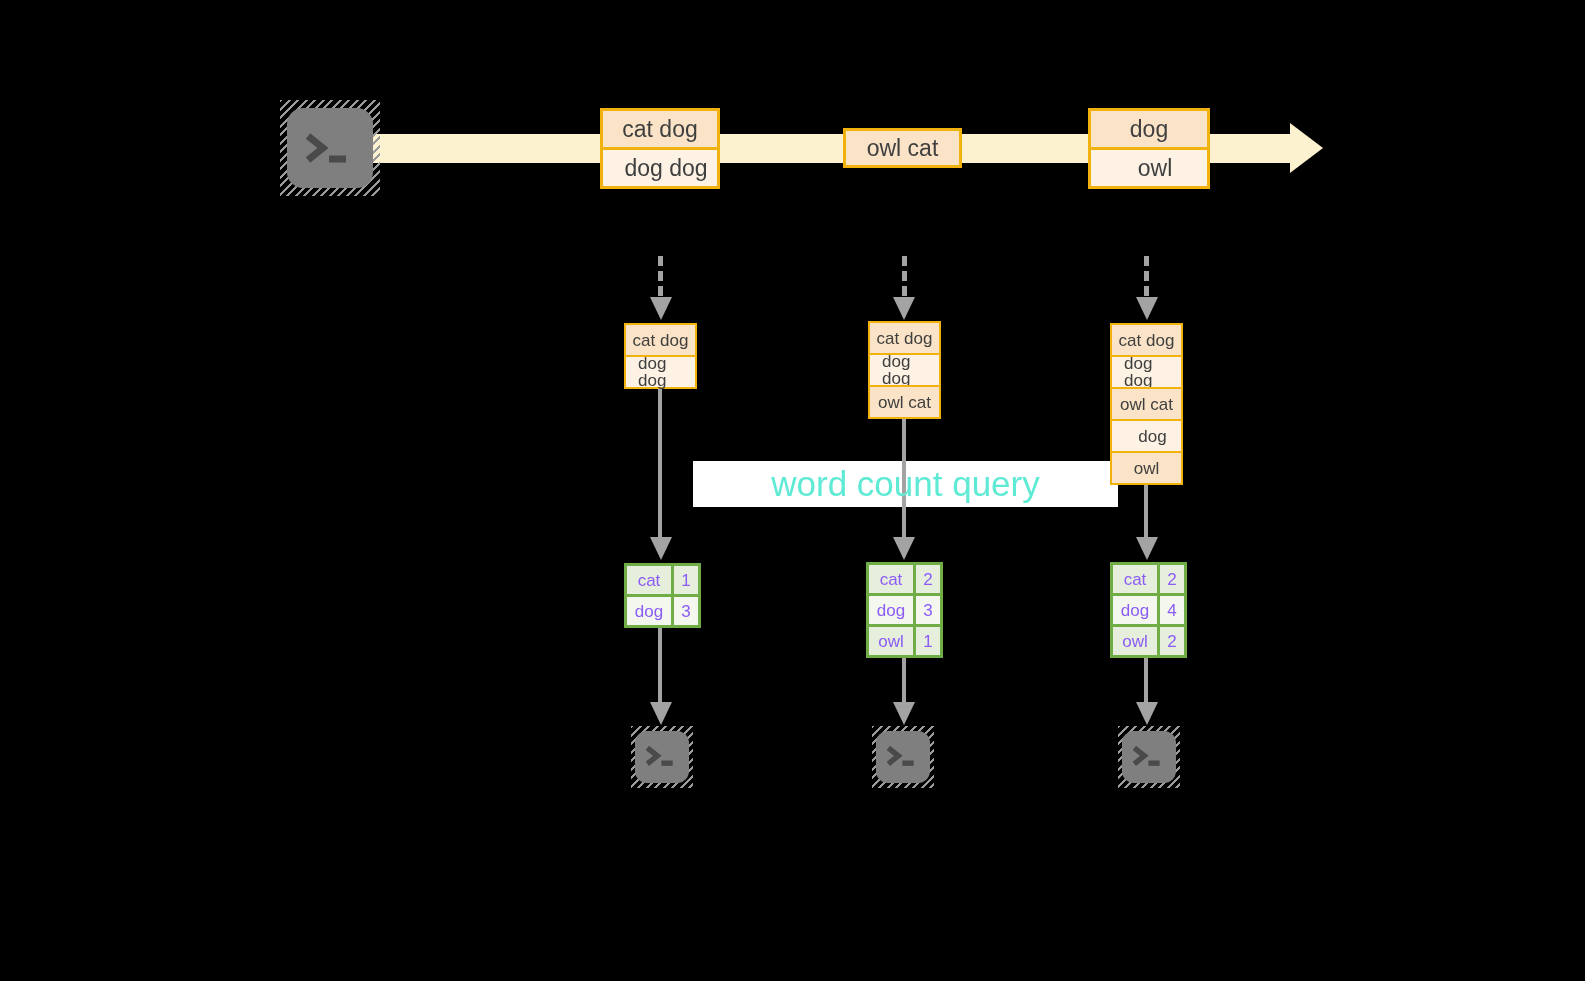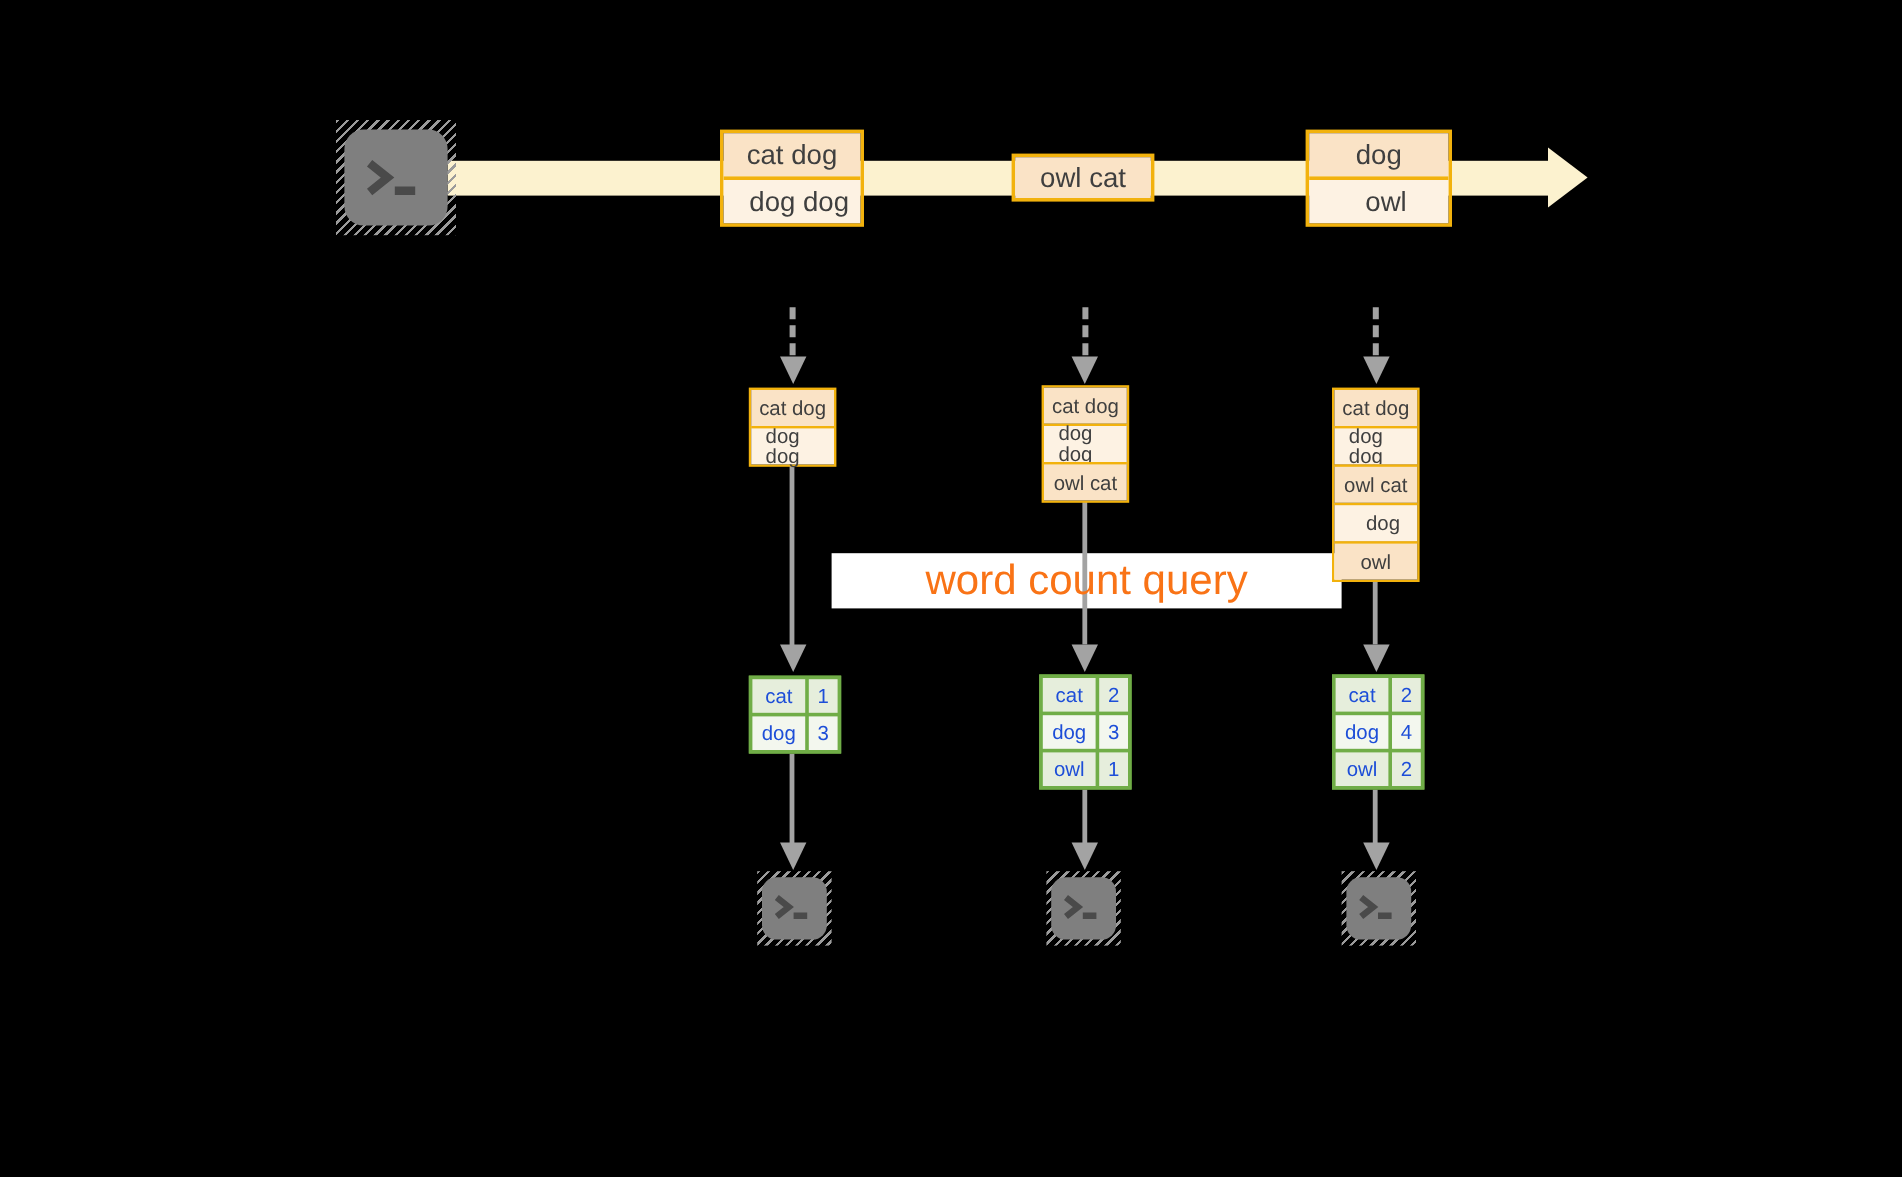--- a/index.html
+++ b/index.html
@@ -34,27 +34,27 @@
 
   
   .dash-line{width:0;border-left:5px dashed #A3A3A3;z-index:2;}
   .solid-line{width:4px;background:#A3A3A3;z-index:2;}
   .tri-down{width:0;height:0;border-left:11px solid transparent;border-right:11px solid transparent;
             border-top:23px solid #A3A3A3;z-index:2;}
 
   
   .banner-bg{background:#FFFFFF;z-index:1;}
   .banner-text{display:flex;align-items:center;justify-content:center;width:100%;height:100%;
-               font-size:35px;color:#f97316;z-index:3;position:relative;}
+               font-size:35px;color:#5eead4;z-index:3;position:relative;}
 
   
   .gtable{background:#70AD47;border:3px solid #70AD47;display:grid;
           grid-template-columns:44px 24px;gap:3px;z-index:4;}
   .gcell{height:28px;display:flex;align-items:center;justify-content:center;
-         font-size:17px;color:#1d4ed8;line-height:1;}
+         font-size:17px;color:#8b5cf6;line-height:1;}
   .row-dark{background:#E6EEDC;}
   .row-light{background:#F3F7EE;}
 </style>
 </head>
 <body>
 
 <div class="diagram">
 
   <div class="abs stream-shaft" style="left:373px;top:134px;width:917px;height:29px"></div>
   <div class="abs stream-head" style="left:1290px;top:123px"></div>

